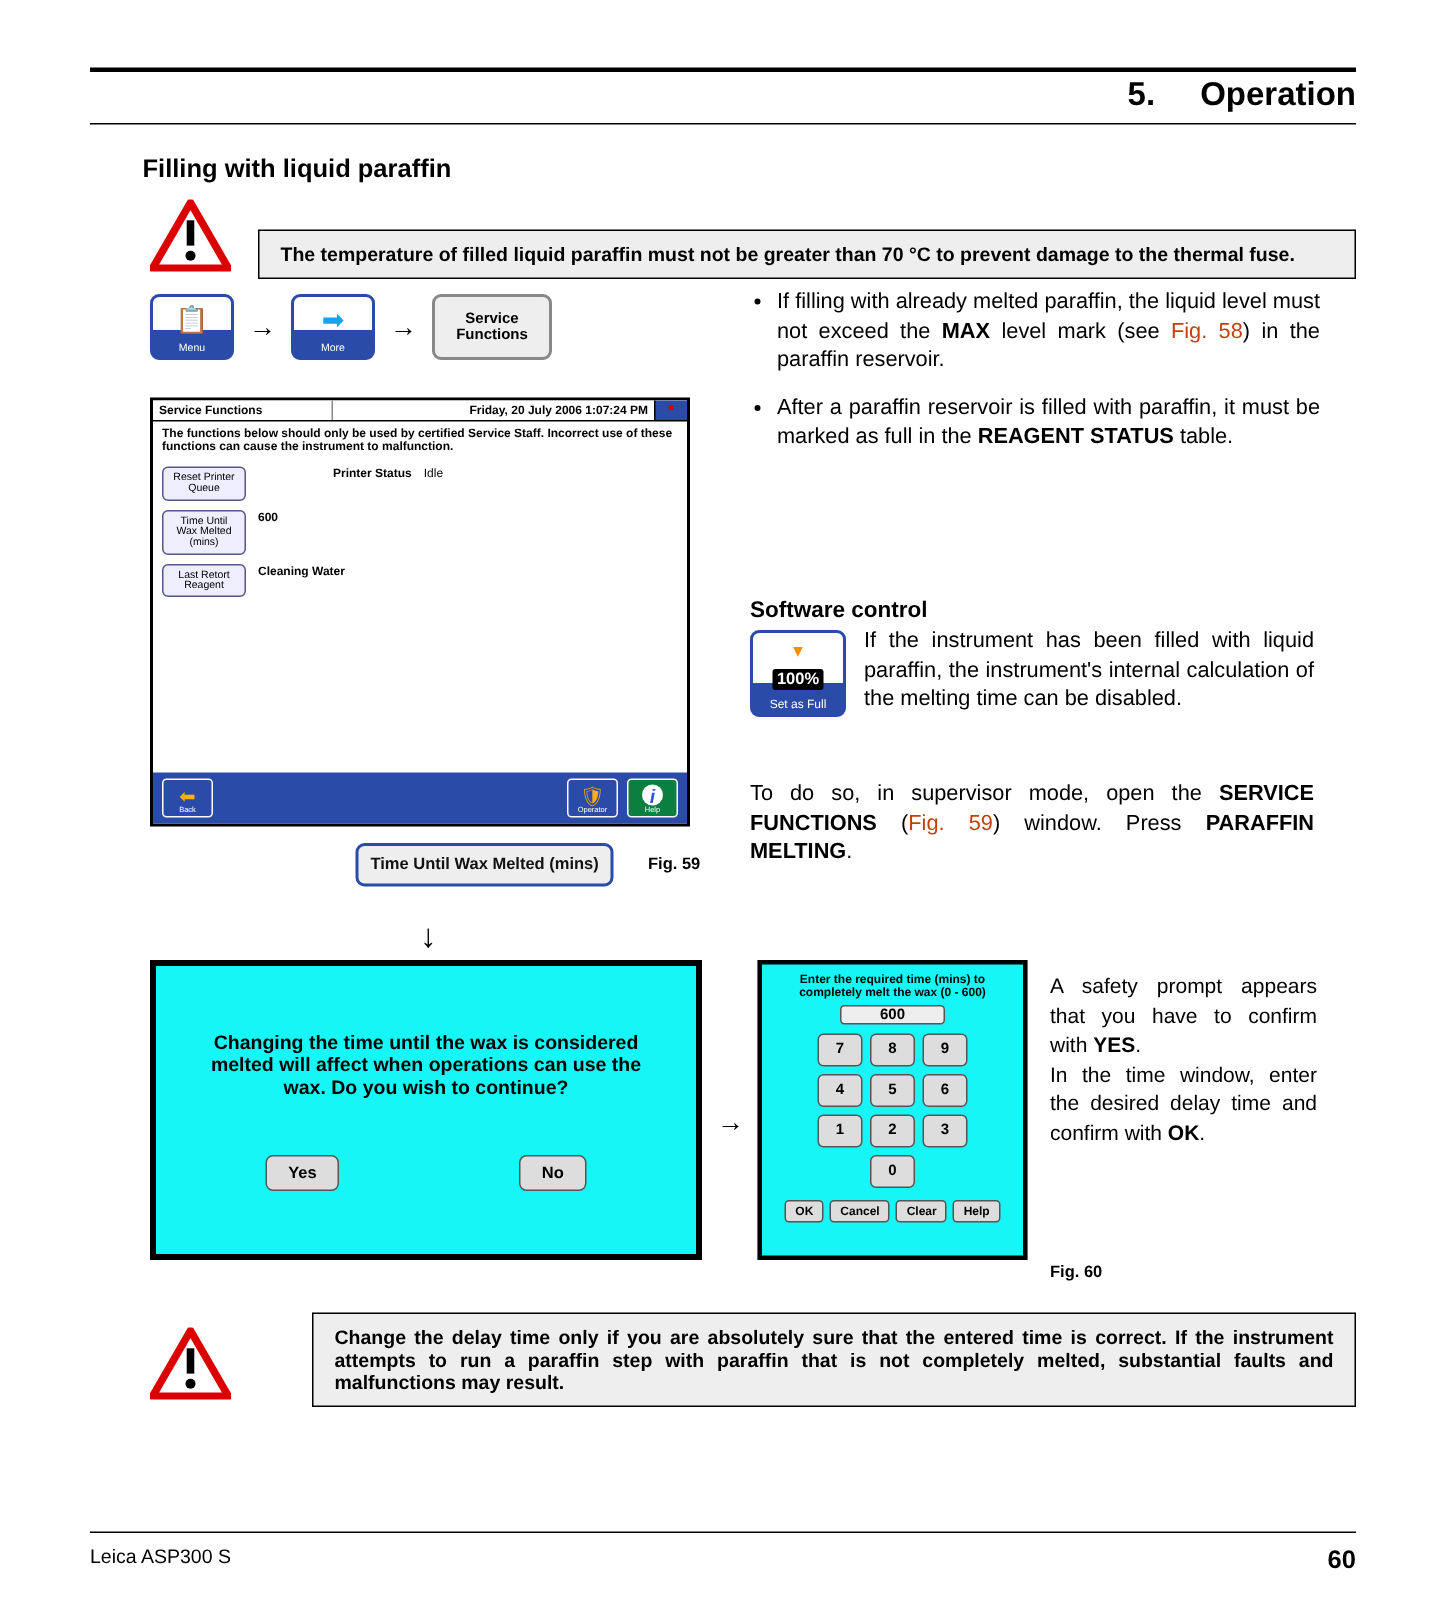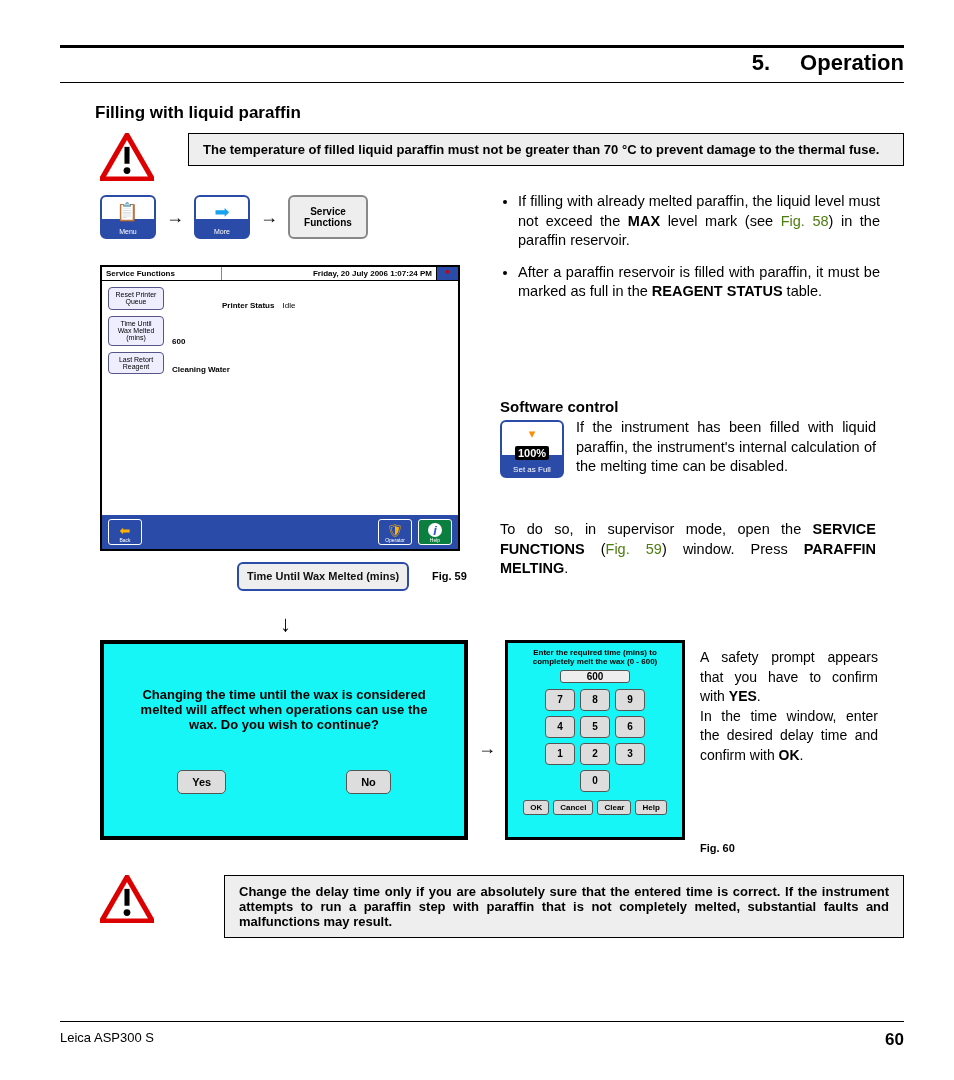--- a/index.html
+++ b/index.html
@@ -9,44 +9,44 @@
     height: 1080px;
     background: #fff;
     position: relative;
     padding: 45px 50px 30px 60px;
     color: #000;
   }
   .header-rule { border-top: 3px solid #000; margin-bottom: 2px; }
   .header-line { display: flex; justify-content: flex-end; font-weight: bold; font-size: 22px; padding-bottom: 6px; border-bottom: 1px solid #000; }
   .chapter-num { margin-right: 30px; }
   .section-title { font-weight: bold; font-size: 17px; margin: 20px 0 10px 35px; }
-  .warn-row { display: flex; align-items: flex-start; gap: 34px; margin: 6px 0 10px 40px; }
+  .warn-row { display: flex; align-items: flex-end; gap: 18px; margin: 6px 0 10px 40px; }
   .warn-icon svg { width: 54px; height: 48px; }
   .warn-box { border: 1px solid #000; background: #eee; padding: 8px 14px; font-size: 13px; font-weight: bold; flex: 1; }
   .warn-box2 { text-align: justify; margin-left: 36px; }
 
   .nav-row { display: flex; align-items: center; gap: 10px; margin-left: 40px; }
   .nav-btn { width: 56px; height: 44px; border: 2px solid #2b4ba8; border-radius: 6px; background: linear-gradient(#fff 55%, #2b4ba8 55%); position: relative; display: flex; flex-direction: column; align-items: center; justify-content: flex-end; font-size: 7px; color:#fff; padding-bottom:2px; }
   .nav-btn .glyph { position:absolute; top:4px; font-size:18px; color:#333; }
   .svc-btn { width: 80px; height: 44px; border: 2px solid #888; border-radius: 6px; background:#eee; display:flex; align-items:center; justify-content:center; font-size:10px; font-weight:bold; text-align:center; line-height:1.1; }
   .arrow-s { font-size: 18px; }
 
   .bullets { position: absolute; left: 500px; top: 192px; width: 380px; font-size: 14.5px; }
   .bullets li { list-style: disc; margin-left: 18px; margin-bottom: 12px; text-align: justify; line-height:1.35; }
-  .figref { color: #4d7c0f; }
+  .figref { color: #c2410c; }
 
   .screenshot { position:absolute; left:100px; top:265px; width:360px; height:286px; border:2px solid #000; background:#fff; }
   .ss-title { background:#fff; border-bottom:1px solid #000; display:flex; font-size:8px; font-weight:bold; }
   .ss-title .t1 { flex:0 0 120px; padding:2px 4px; border-right:1px solid #888;}
   .ss-title .t2 { flex:1; padding:2px 4px; text-align:right;}
   .ss-title .t3 { flex:0 0 22px; background:#2b4ba8; border-left:1px solid #000; text-align:center; color:#c00;}
   .ss-warn { font-size:9px; font-weight:bold; text-align:center; padding:2px 0; border-bottom:1px solid #888;}
   .ss-note { font-size:8px; font-weight:bold; padding:3px 6px; }
   .ss-body { padding:6px; font-size:8px; display:flex; flex-direction:column; gap:6px;}
-  .ss-row { display:flex; align-items:flex-end; gap:8px;}
+  .ss-row { display:flex; align-items:flex-start; gap:8px;}
   .ss-obtn { border:1px solid #558; border-radius:4px; padding:3px 4px; font-size:7px; background:#eef; width:56px; text-align:center; line-height:1.05;}
   .ss-bottom { position:absolute; bottom:0; left:0; right:0; height:34px; background:#2b4ba8; display:flex; align-items:center; justify-content:space-between; padding:0 6px;}
   .ss-bbtn { width:34px; height:26px; border:1px solid #fff; border-radius:3px; background:#2b4ba8; display:flex;flex-direction:column;align-items:center;justify-content:flex-end;font-size:5px;color:#fff;padding-bottom:1px;}
   .ss-bbtn .g{font-size:13px;line-height:1;}
   .ss-bottom .rg{display:flex;gap:6px;}
   .ss-bbtn.info{background:#0a7f3f;}
   .ss-bbtn.info .g{color:#2b57d6;background:#fff;border-radius:50%;width:14px;height:14px;display:flex;align-items:center;justify-content:center;font-weight:bold;font-style:italic;}
 
   .fig59 { position:absolute; left:432px; top:570px; font-size:11px; font-weight:bold;}
   
@@ -125,20 +125,21 @@
   <li><span>If filling with already melted paraffin, the liquid level must not exceed the </span><b>MAX</b><span> level mark (see </span><span class="figref">Fig. 58</span><span>) in the paraffin reservoir.</span></li>
   <li><span>After a paraffin reservoir is filled with paraffin, it must be marked as full in the </span><b>REAGENT STATUS</b><span> table.</span></li>
 </ul>
 
 <div class="screenshot">
   <div class="ss-title">
     <div class="t1">Service Functions</div>
     <div class="t2">Friday, 20 July 2006 1:07:24 PM</div>
     <div class="t3">●</div>
   </div>
+  <div class="ss-note">The functions below should only be used by certified Service Staff. Incorrect use of these functions can cause the instrument to malfunction.</div>
   <div class="ss-body">
     <div class="ss-row">
       <div class="ss-obtn">Reset Printer Queue</div>
       <span style="margin-left:50px;font-weight:bold">Printer Status</span>
       <span>Idle</span>
     </div>
     <div class="ss-row">
       <div class="ss-obtn">Time Until Wax Melted (mins)</div>
       <b>600</b>
     </div>

